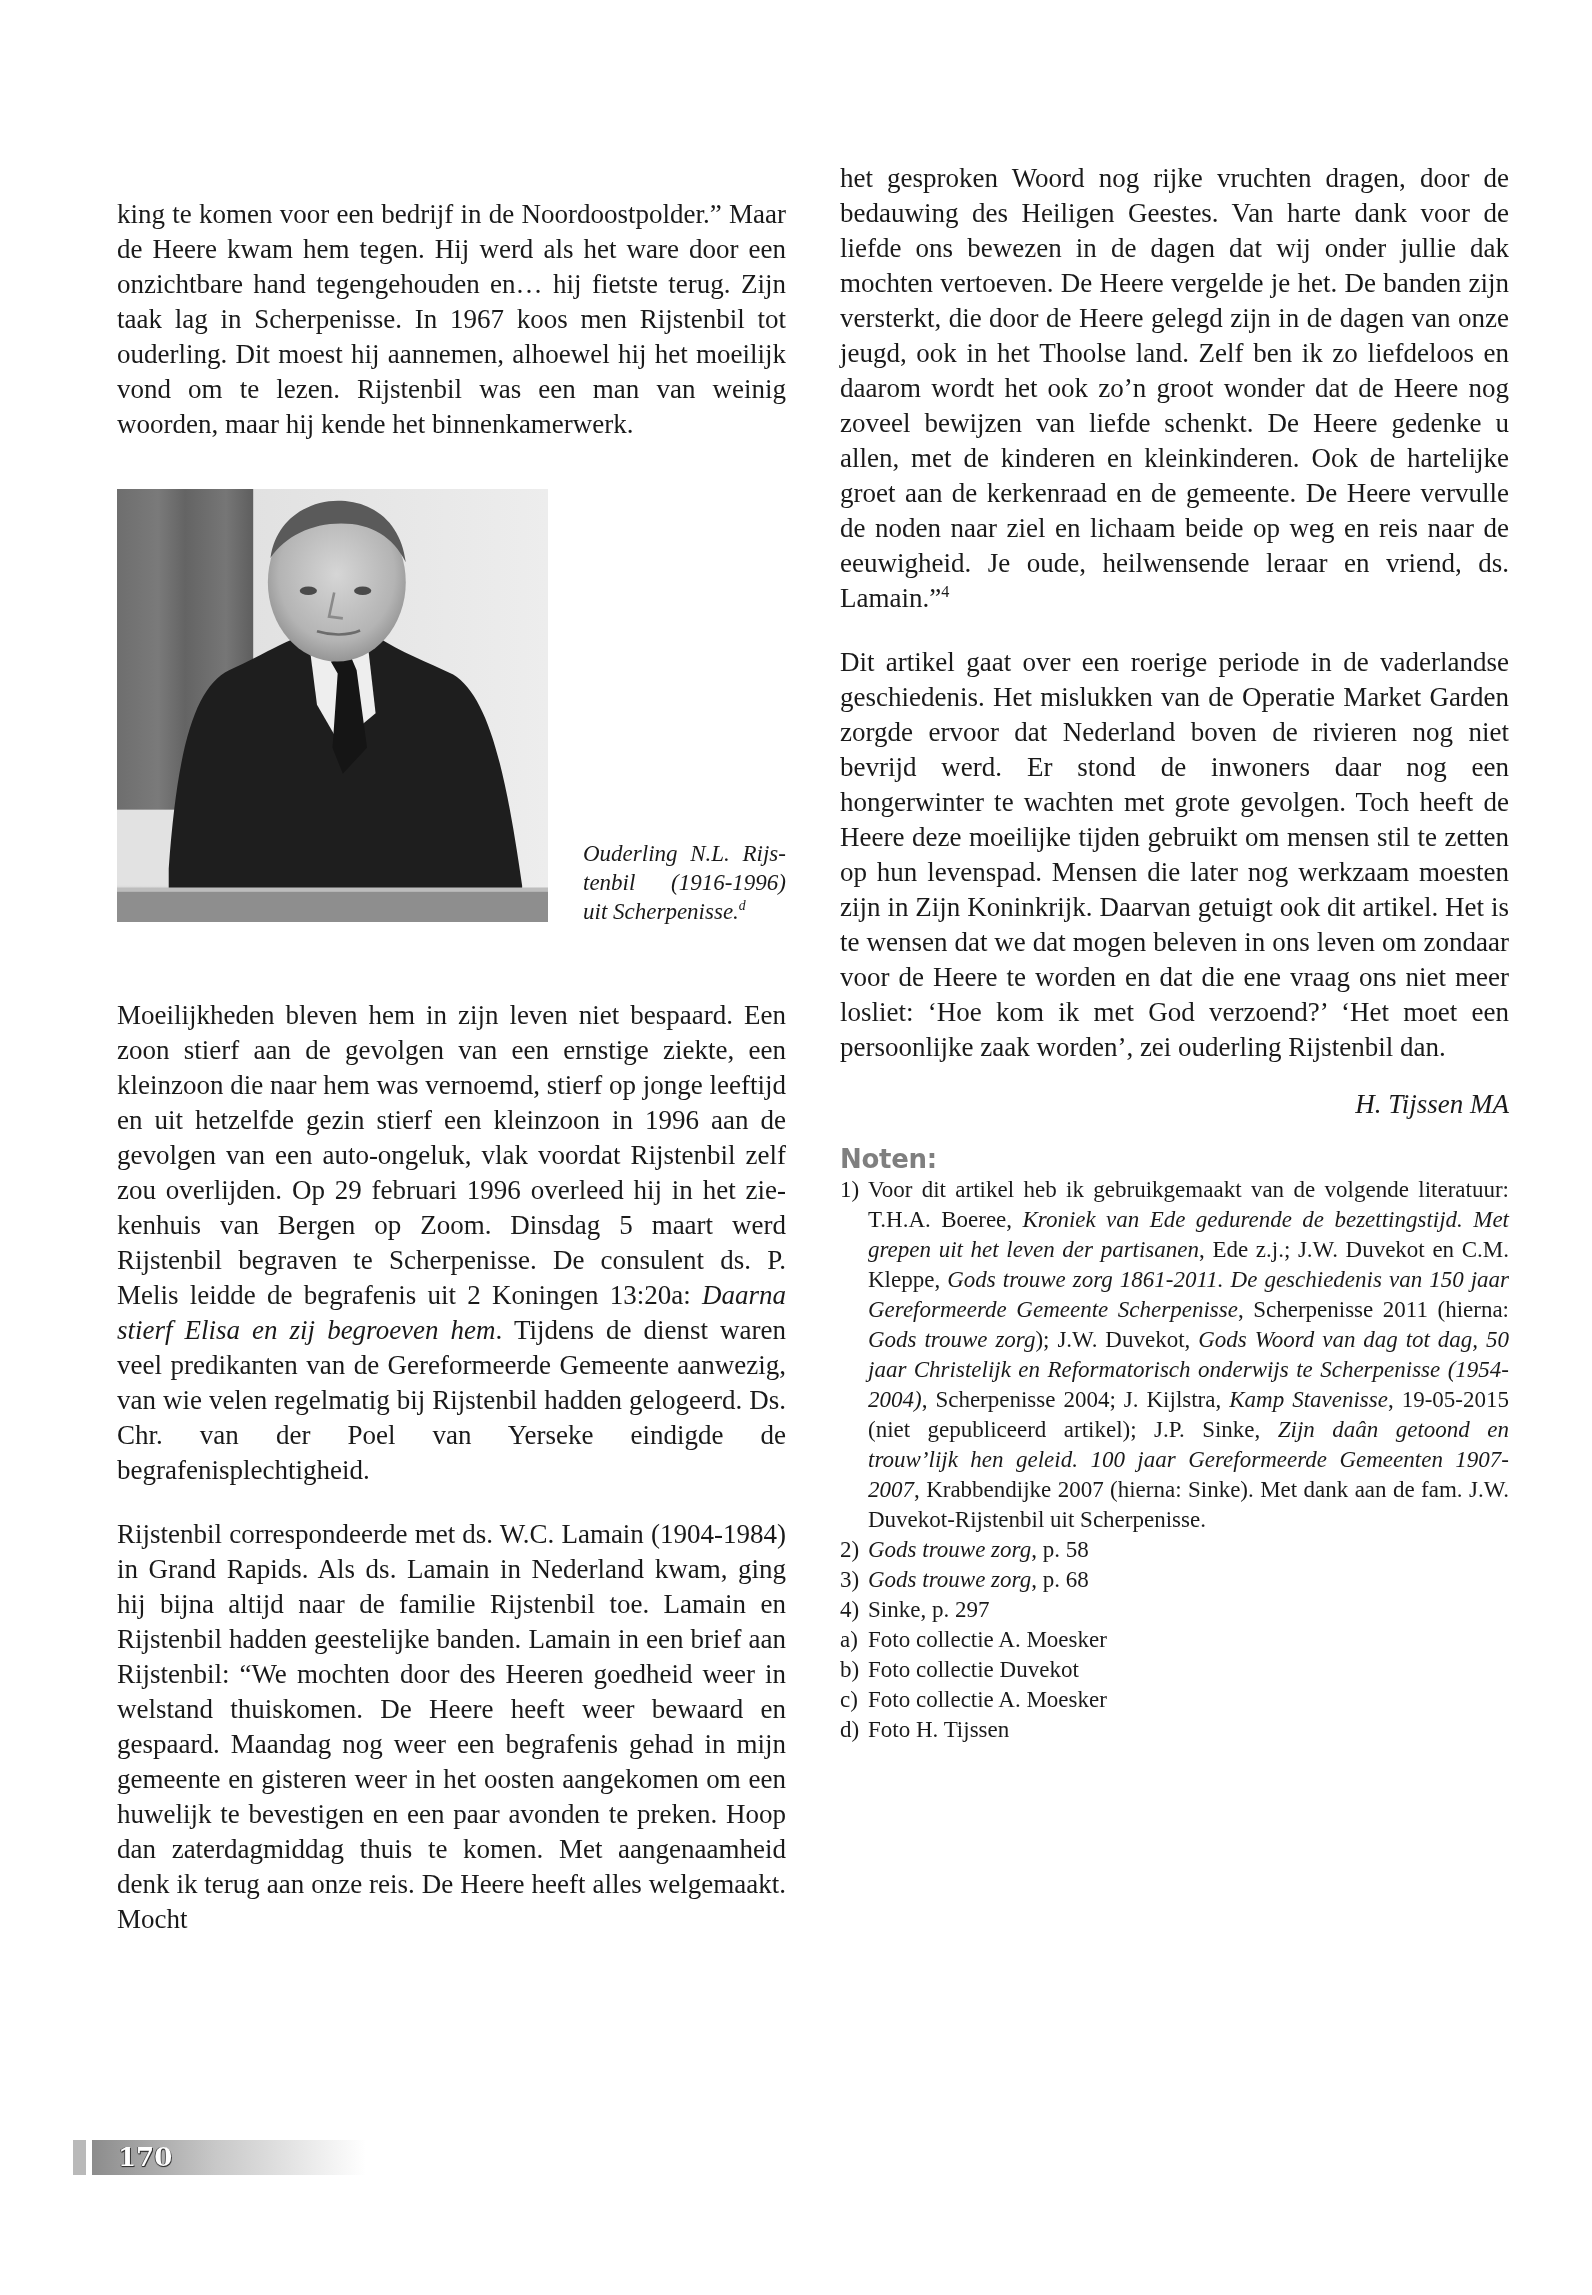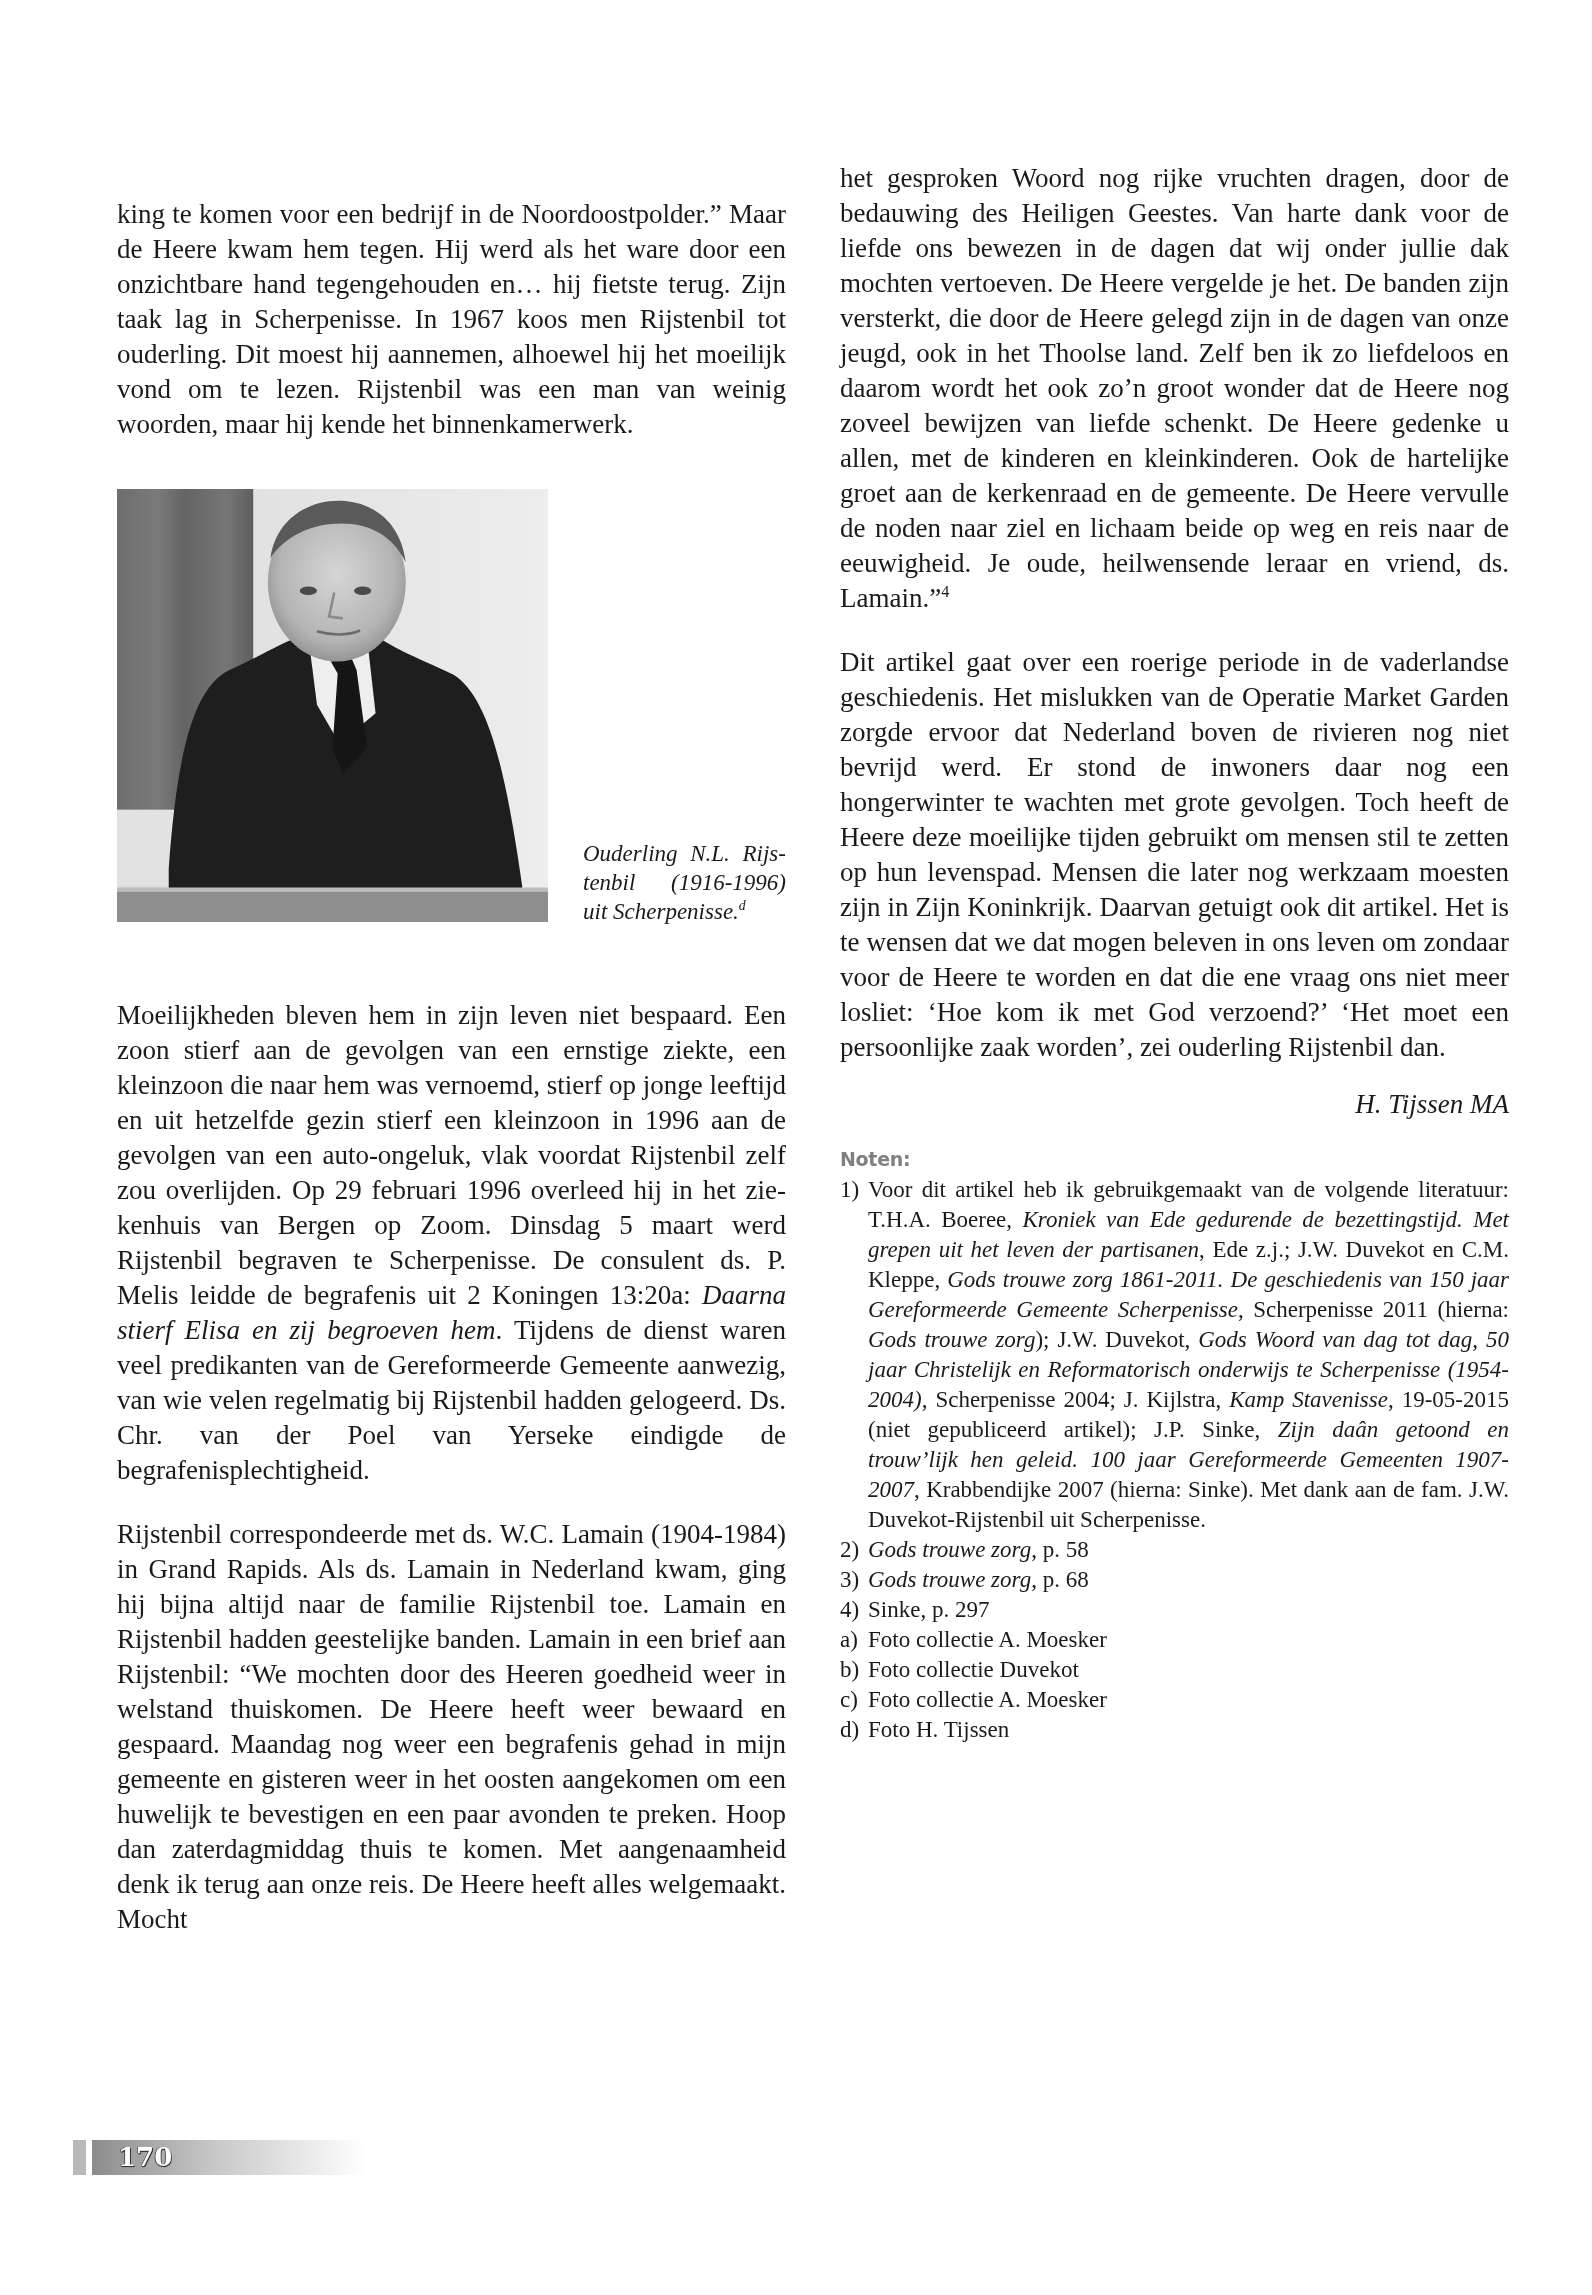--- a/index.html
+++ b/index.html
@@ -23,21 +23,21 @@
     .p { margin: 0; }
     .heading {
       font-family: "DejaVu Sans", "Liberation Sans", sans-serif;
       font-weight: bold;
       color: #7f7f7f;
       font-size: 24px;
       line-height: 35px;
       text-align: left;
       letter-spacing: -0.3px;
     }
-    .heading.small { font-size: 19px; line-height: 29px; }
+    .heading.small { font-size: 26px; line-height: 29px; }
     em, .it { font-style: italic; }
     sup { font-size: 60%; line-height: 0; vertical-align: super; }
 
     
     .photo-block {
       position: relative;
       height: 488px;
       margin-top: 47px;
       margin-bottom: 21px;
     }

